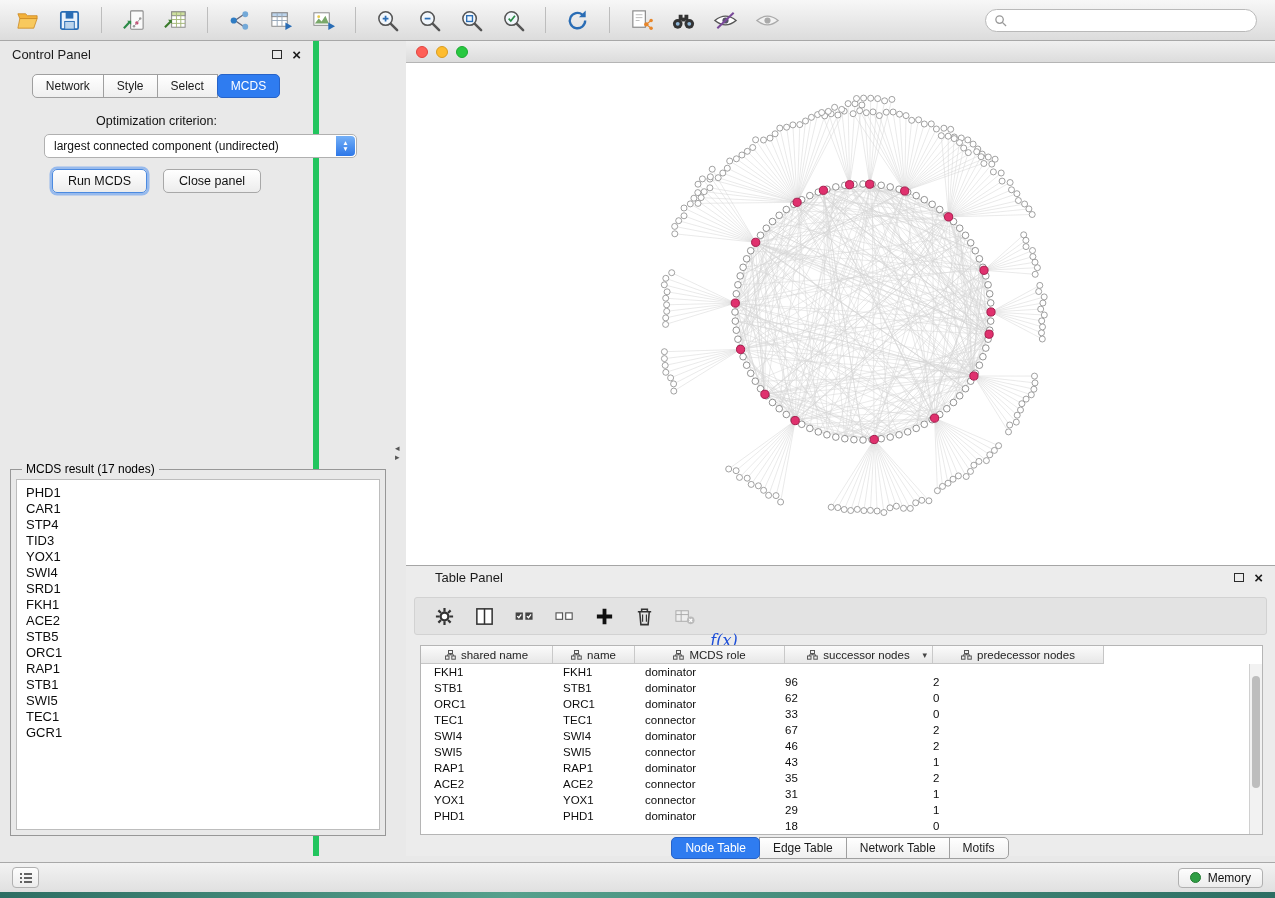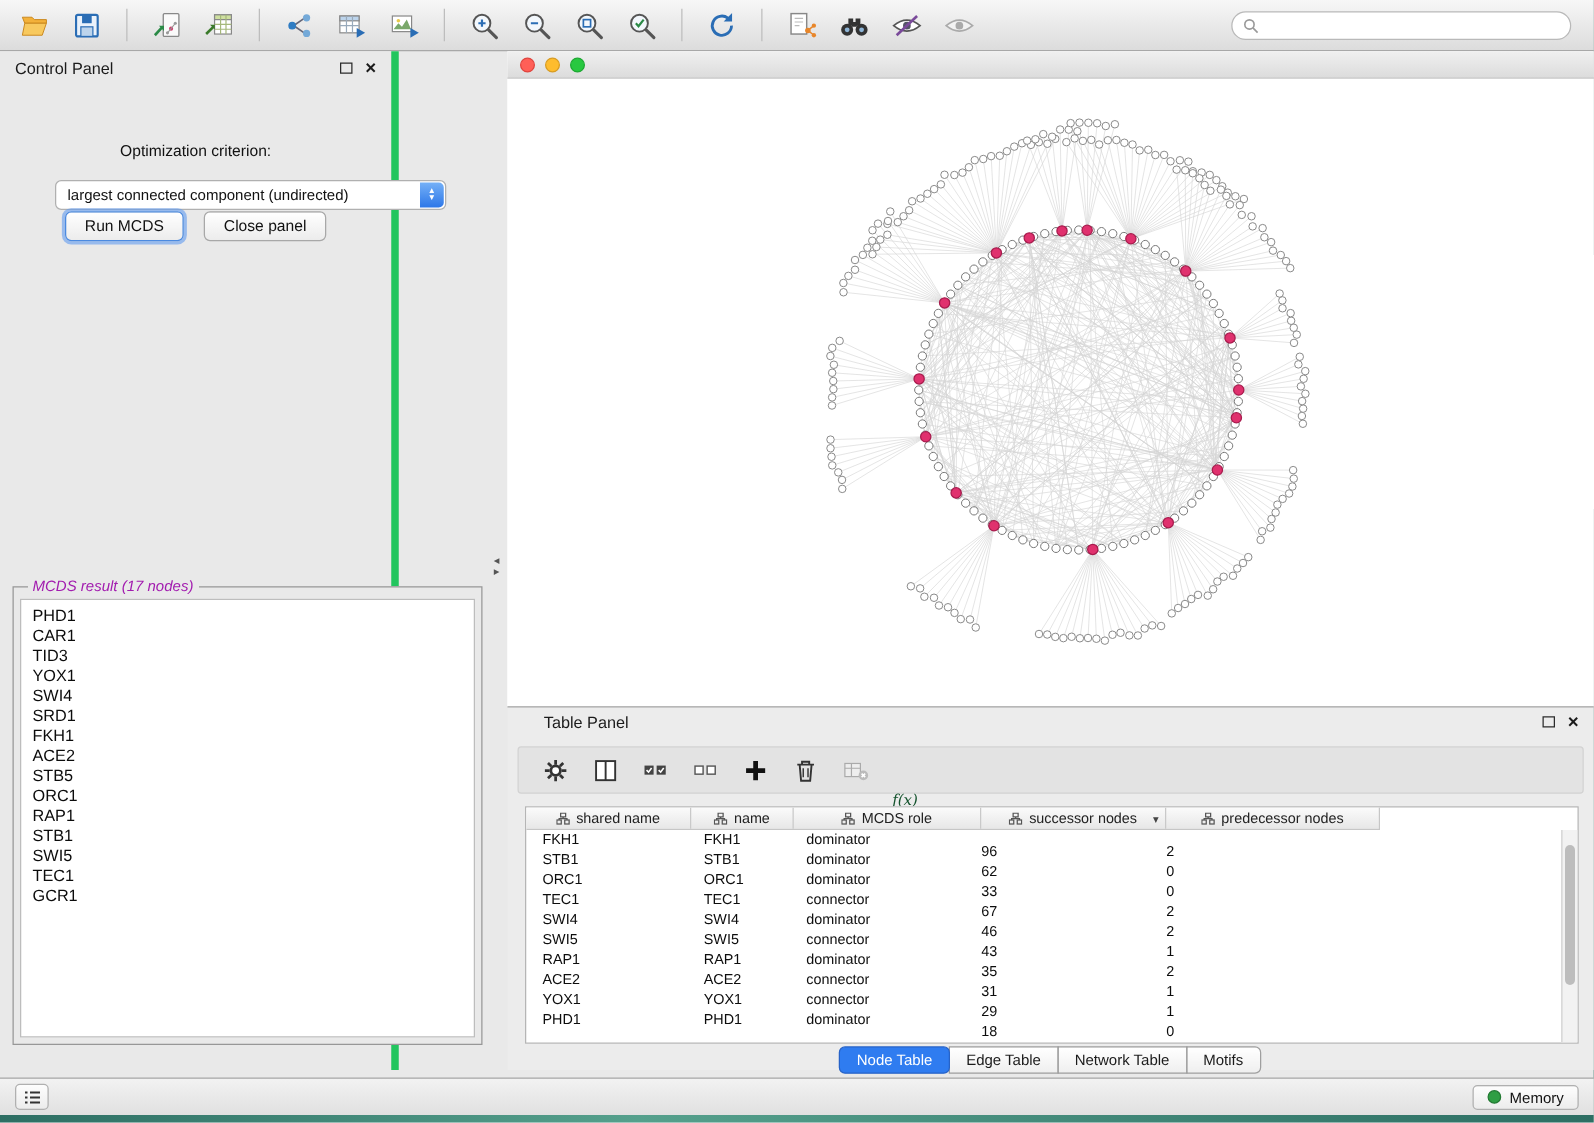--- a/index.html
+++ b/index.html
@@ -23,48 +23,48 @@
   .cp-header{position:absolute;top:6px;left:12px;right:12px;display:flex;align-items:center;font-size:13px;color:#1b1b1b;}
   .win-btns{margin-left:auto;display:flex;gap:10px;align-items:center;}
   .float-icon{width:10px;height:9px;border:1.6px solid #2b2b2b;display:inline-block;}
   .close-x{font-size:15px;font-weight:700;color:#1b1b1b;line-height:1;}
   .cp-tabs{position:absolute;top:33px;left:0;right:0;display:flex;justify-content:center;}
   .cp-tab{font-size:12px;padding:4px 13px;background:linear-gradient(#ffffff,#efefef);border:1px solid #9f9f9f;margin-left:-1px;color:#1b1b1b;cursor:default;}
   .cp-tab:first-child{border-radius:5px 0 0 5px;}
   .cp-tab:last-child{border-radius:0 5px 5px 0;}
   .cp-tab.active{background:#2f7cf0;color:#fff;border-color:#2763c8;border-radius:5px;position:relative;z-index:1;}
   .opt-label{position:absolute;top:73px;width:100%;text-align:center;font-size:12.5px;color:#111;}
-  .dropdown{position:absolute;top:103px;left:44px;width:313px;height:24px;background:#fff;border:1px solid #b0b0b0;border-radius:5px;display:flex;align-items:center;font-size:12px;padding-left:9px;color:#111;}
+  .dropdown{position:absolute;top:93px;left:44px;width:313px;height:24px;background:#fff;border:1px solid #b0b0b0;border-radius:5px;display:flex;align-items:center;font-size:12px;padding-left:9px;color:#111;}
   .dd-stepper{position:absolute;right:1px;top:1px;bottom:1px;width:19px;background:linear-gradient(#74b0f7,#2d77e8);border-radius:0 4px 4px 0;color:#fff;display:flex;flex-direction:column;align-items:center;justify-content:center;font-size:6.5px;line-height:6px;}
   .cp-buttons{position:absolute;top:128px;width:100%;display:flex;justify-content:center;gap:16px;}
   .btn{font-size:12.5px;padding:4px 15px;background:linear-gradient(#ffffff,#ececec);border:1px solid #a8a8a8;border-radius:5px;color:#111;cursor:default;}
   .btn.focus{box-shadow:0 0 0 2.5px rgba(96,155,240,.6);border-color:#4b8ae0;}
   fieldset.result-box{position:absolute;top:421px;left:10px;width:376px;height:374px;border:1px solid #979797;background:#e9e9e9;padding:3px 5px 5px 5px;}
-  fieldset.result-box legend{font-size:12px;color:#a21caf;margin-left:6px;padding:0 4px;font-style:italic;}
+  fieldset.result-box legend{font-size:12px;color:#000000;margin-left:6px;padding:0 4px;}
   .result-list{width:100%;height:100%;background:#fff;border:1px solid #bdbdbd;overflow:hidden;padding:5px 0 0 9px;}
   .result-item{font-size:13px;line-height:16px;color:#0c0c0c;}
   .split-arrows{position:absolute;left:395px;top:444px;display:flex;flex-direction:column;gap:1px;font-size:9px;color:#555;z-index:5;line-height:8px;}
 
   
   .net-window{position:absolute;left:406px;top:41px;width:869px;height:524px;background:#fff;}
   .net-titlebar{position:absolute;top:0;left:0;right:0;height:22px;background:linear-gradient(#f0f0f0,#dcdcdc);border-bottom:1px solid #b5b5b5;display:flex;align-items:center;padding:0 10px;}
   .tl{width:12px;height:12px;border-radius:50%;margin-right:8px;flex:none;}
   .tl.red{background:#ff5f57;border:1px solid #e0443e;}
   .tl.yellow{background:#febc2e;border:1px solid #d89c21;}
   .tl.green{background:#28c840;border:1px solid #1da932;}
   .net-title{position:absolute;left:0;right:0;text-align:center;font-size:13px;color:#1b1b1b;margin-top:41px;}
   .net-canvas{position:absolute;top:22px;left:0;right:0;bottom:0;background:#fff;}
 
   
   .table-panel{position:absolute;left:406px;top:565px;width:869px;bottom:36px;background:#ececec;border-top:1px solid #a5a5a5;}
   .tp-header{position:absolute;top:4px;left:29px;right:12px;display:flex;align-items:center;font-size:13px;color:#1b1b1b;}
   .tp-toolbar{position:absolute;top:31px;left:8px;right:8px;height:38px;background:#e3e3e3;border:1px solid #d2d2d2;border-radius:3px;display:flex;align-items:center;padding-left:14px;gap:10px;}
   .tp-btn{width:30px;height:30px;display:flex;align-items:center;justify-content:center;}
   .tp-btn svg{width:21px;height:21px;}
-  .tp-btn.fx span{font-family:"DejaVu Serif",serif;font-style:italic;font-size:12px;color:#14532d;margin-top:48px;}
+  .tp-btn.fx span{font-family:"DejaVu Serif",serif;font-style:italic;font-size:16px;color:#1d4ed8;margin-top:48px;}
   .table-region{position:absolute;left:14px;right:12px;top:79px;height:190px;background:#fff;border:1px solid #b5b5b5;overflow:hidden;}
   .thead{display:flex;height:18px;width:683px;background:linear-gradient(#fbfbfb,#e7e7e7);border-bottom:1px solid #c6c6c6;border-right:1px solid #c6c6c6;}
   .th{display:flex;align-items:center;justify-content:center;gap:5px;border-right:1px solid #c9c9c9;height:100%;font-size:11.5px;color:#222;position:relative;flex:none;}
   .th:last-child{border-right:none;}
   .th-arrow{position:absolute;right:5px;font-size:9px;color:#444;}
   .tr{display:flex;height:16px;align-items:center;}
   .td{font-size:11.5px;color:#0d0d0d;flex:none;overflow:hidden;white-space:nowrap;}
   .td.c0{padding-left:13px;}
   .td.c1{padding-left:10px;}
   .td.c2{padding-left:10px;}
@@ -264,37 +264,44 @@
   </div>
 
   <div class="control-panel">
     <div class="cp-header">
       <span>Control Panel</span>
       <span class="win-btns">
         <span class="float-icon"></span>
         <span class="close-x">×</span>
       </span>
     </div>
+    <div class="cp-tabs">
+        <div class="cp-tab">Network</div>
+        <div class="cp-tab">Style</div>
+        <div class="cp-tab">Select</div>
+        <div class="cp-tab active">MCDS</div>
+      </div>
     <div class="opt-label">Optimization criterion:</div>
     <div class="dropdown">
       <span>largest connected component (undirected)</span>
       <span class="dd-stepper">
           <span>▲</span>
           <span>▼</span>
         </span>
     </div>
     <div class="cp-buttons">
       <button class="btn focus">Run MCDS</button>
       <button class="btn">Close panel</button>
     </div>
     <fieldset class="result-box">
       <legend>MCDS result (17 nodes)</legend>
       <div class="result-list">
           <div class="result-item">PHD1</div>
           <div class="result-item">CAR1</div>
+          <div class="result-item">STP4</div>
           <div class="result-item">TID3</div>
           <div class="result-item">YOX1</div>
           <div class="result-item">SWI4</div>
           <div class="result-item">SRD1</div>
           <div class="result-item">FKH1</div>
           <div class="result-item">ACE2</div>
           <div class="result-item">STB5</div>
           <div class="result-item">ORC1</div>
           <div class="result-item">RAP1</div>
           <div class="result-item">STB1</div>

